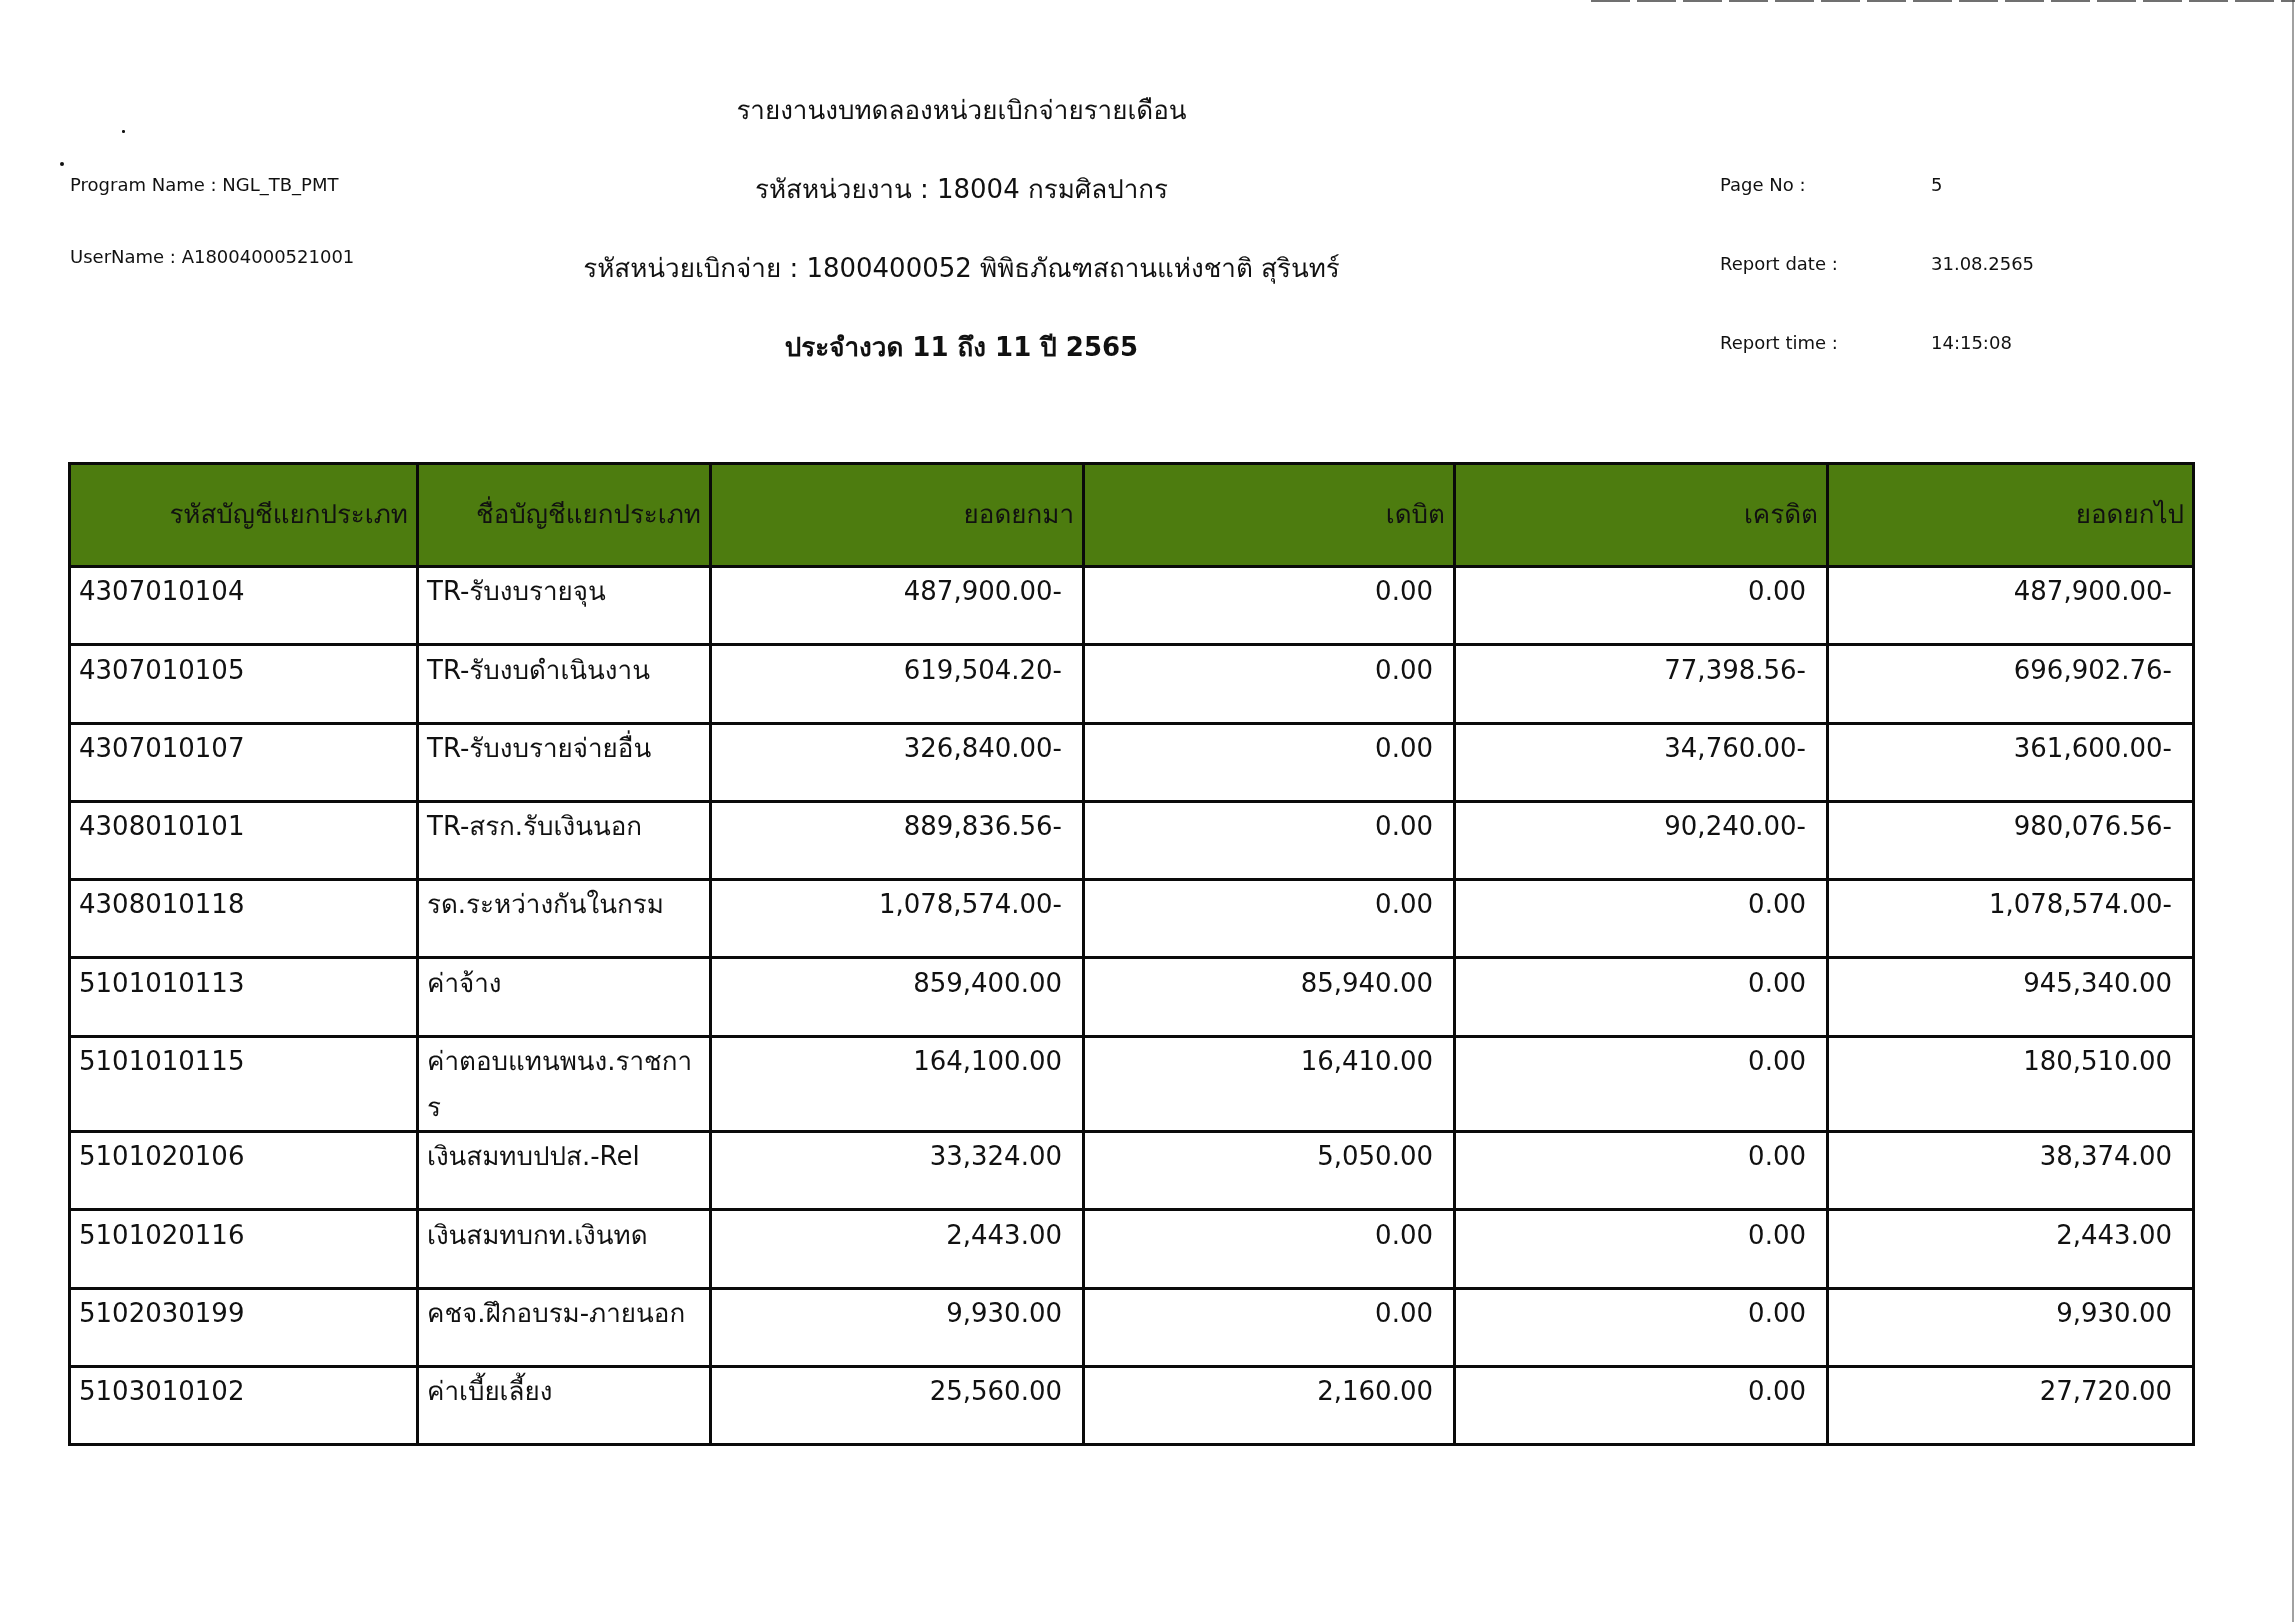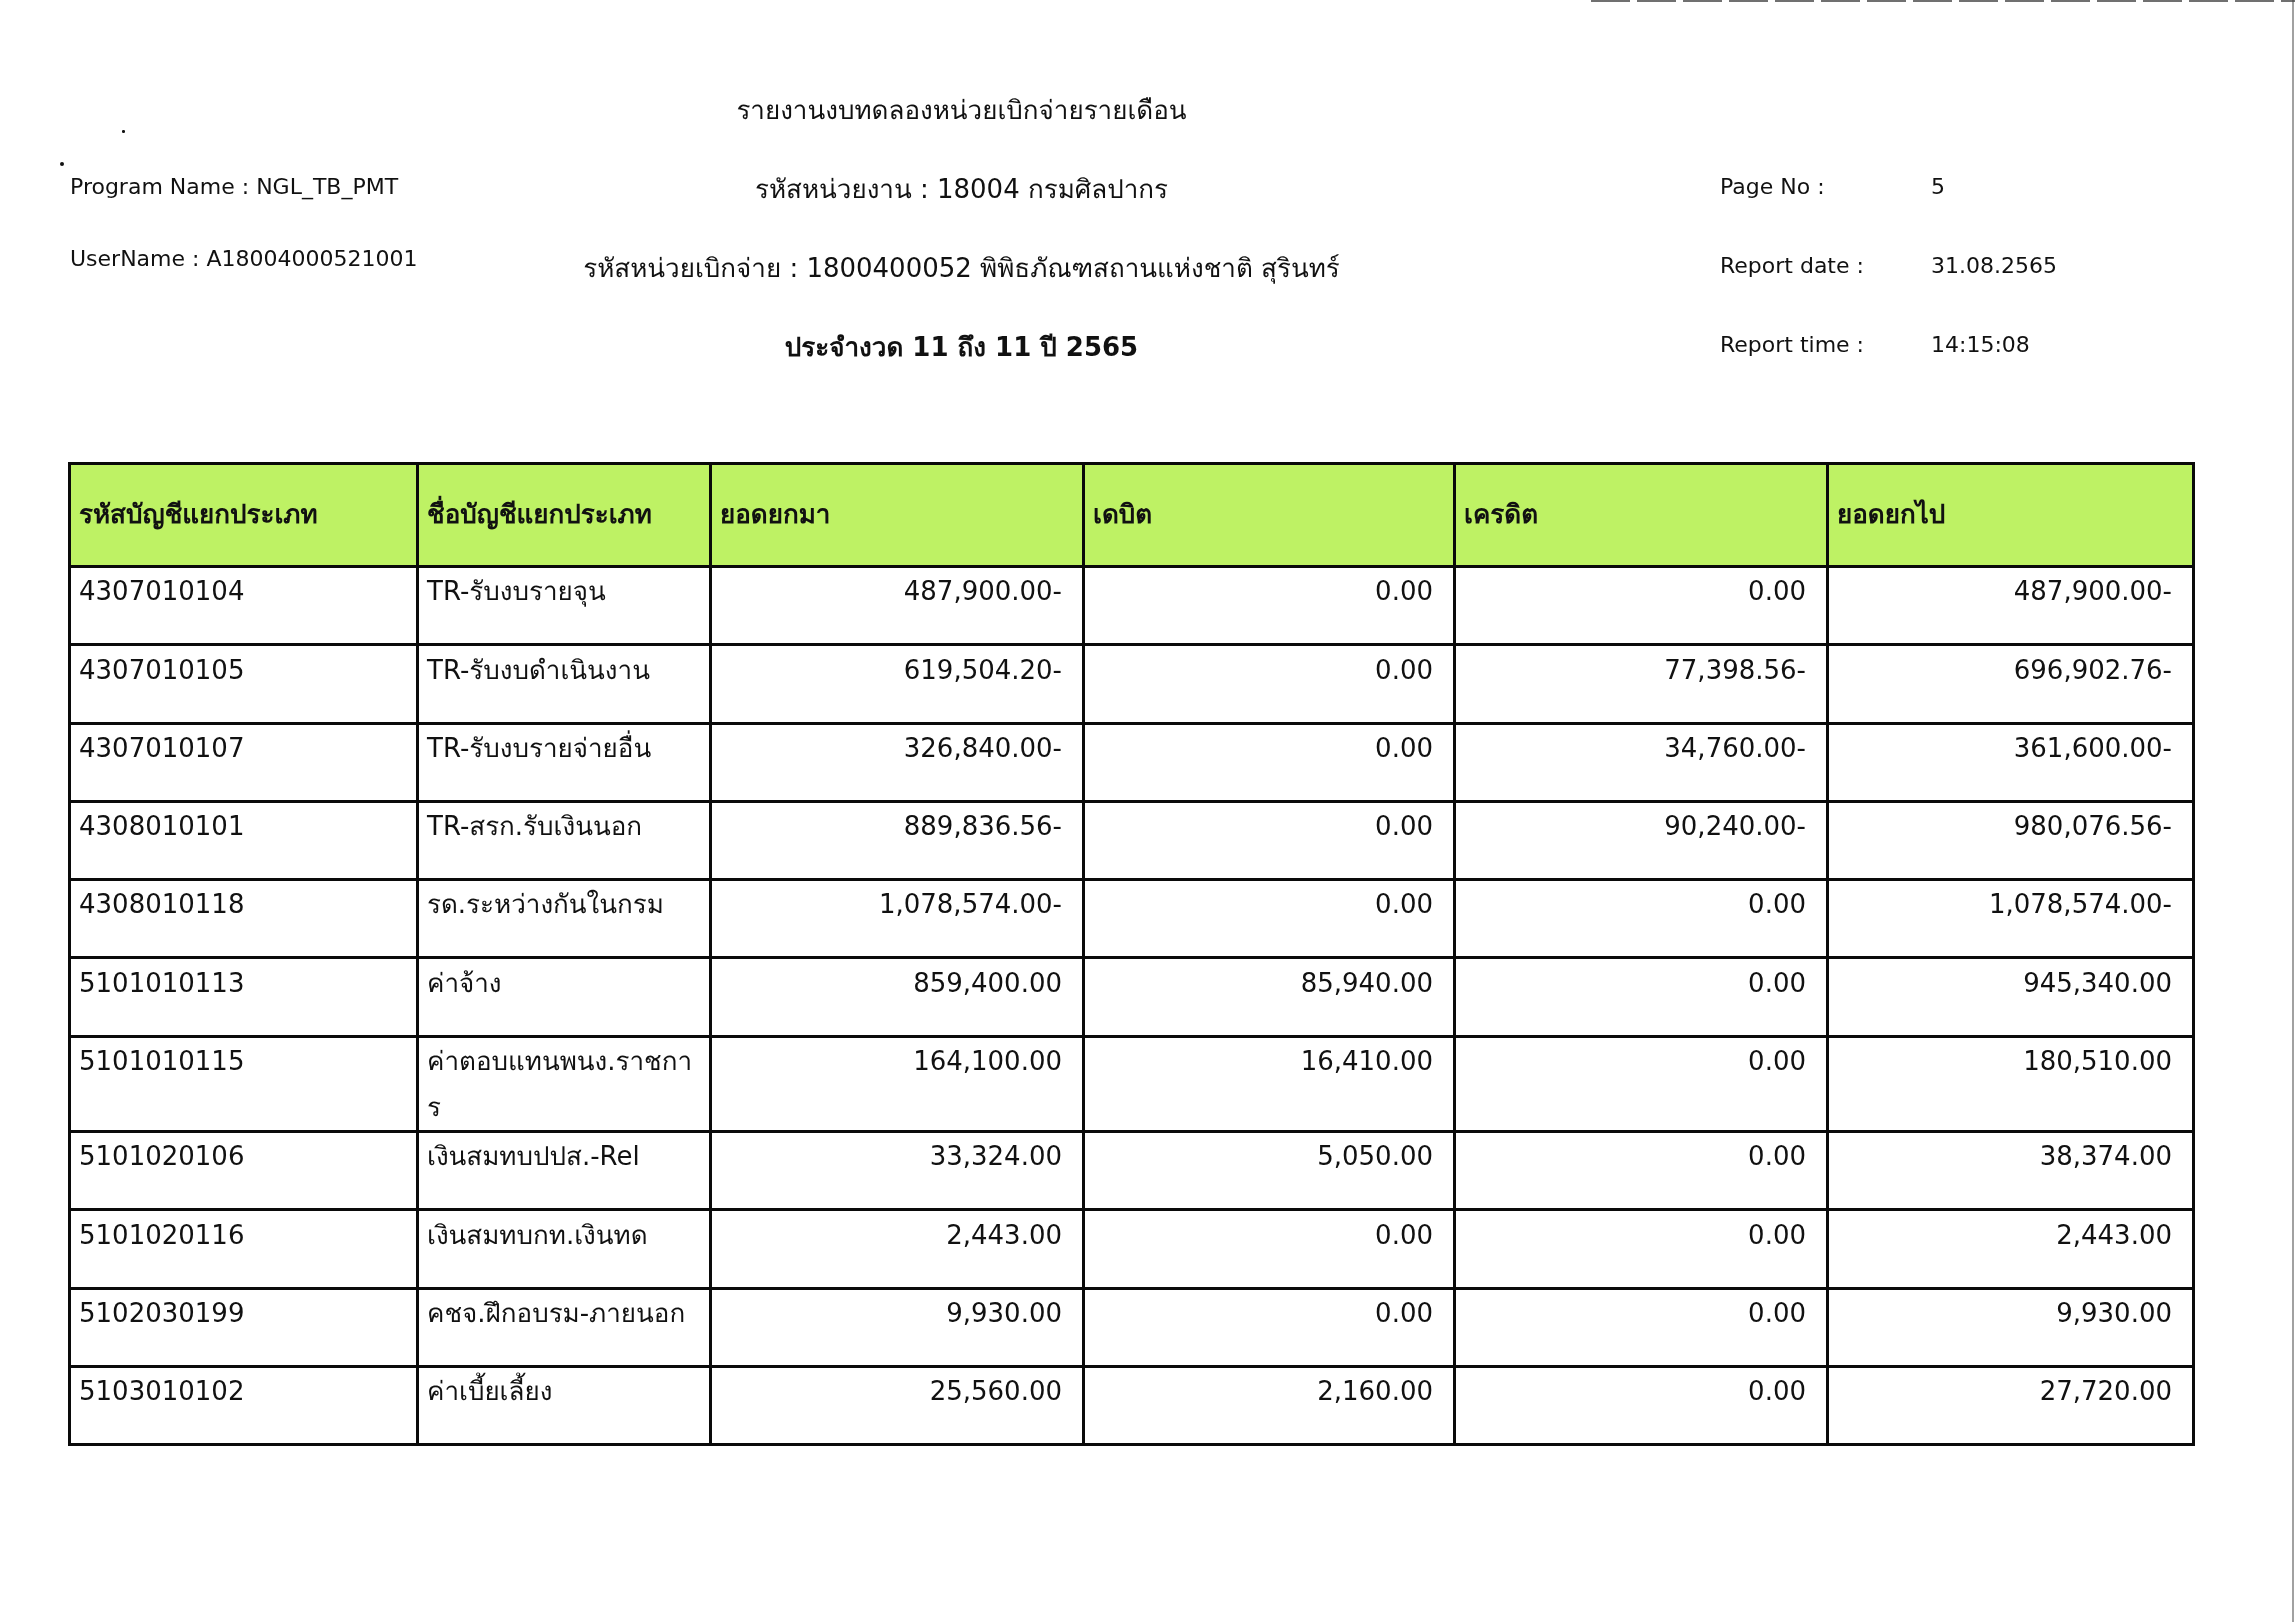--- a/index.html
+++ b/index.html
@@ -35,21 +35,21 @@
   }
   .speck {
     position: absolute;
     width: 4px;
     height: 4px;
     border-radius: 50%;
     background: #111;
   }
   .hdr-text {
     position: absolute;
-    font-size: 22px;
+    font-size: 18px;
     line-height: 1;
     white-space: nowrap;
   }
   .center-line {
     position: absolute;
     left: 0;
     width: 1923px;
     text-align: center;
     font-size: 26px;
     line-height: 1;
@@ -68,24 +68,24 @@
   .report-table th,
   .report-table td {
     border: 3.3px solid #0a0a0a;
     font-size: 26px;
     line-height: 1.75;
     padding: 0 8px;
     vertical-align: top;
   }
   .report-table th {
     height: 100px;
-    font-weight: bold;
-    text-align: left;
+    font-weight: normal;
+    text-align: right;
     vertical-align: middle;
-    background: #bef264;
+    background: #4d7c0f;
   }
   .report-table td {
     height: 74px;
     padding-top: 1.3px;
   }
   .report-table td.num {
     text-align: right;
     padding-right: 20px;
   }
   .report-table td.code,

